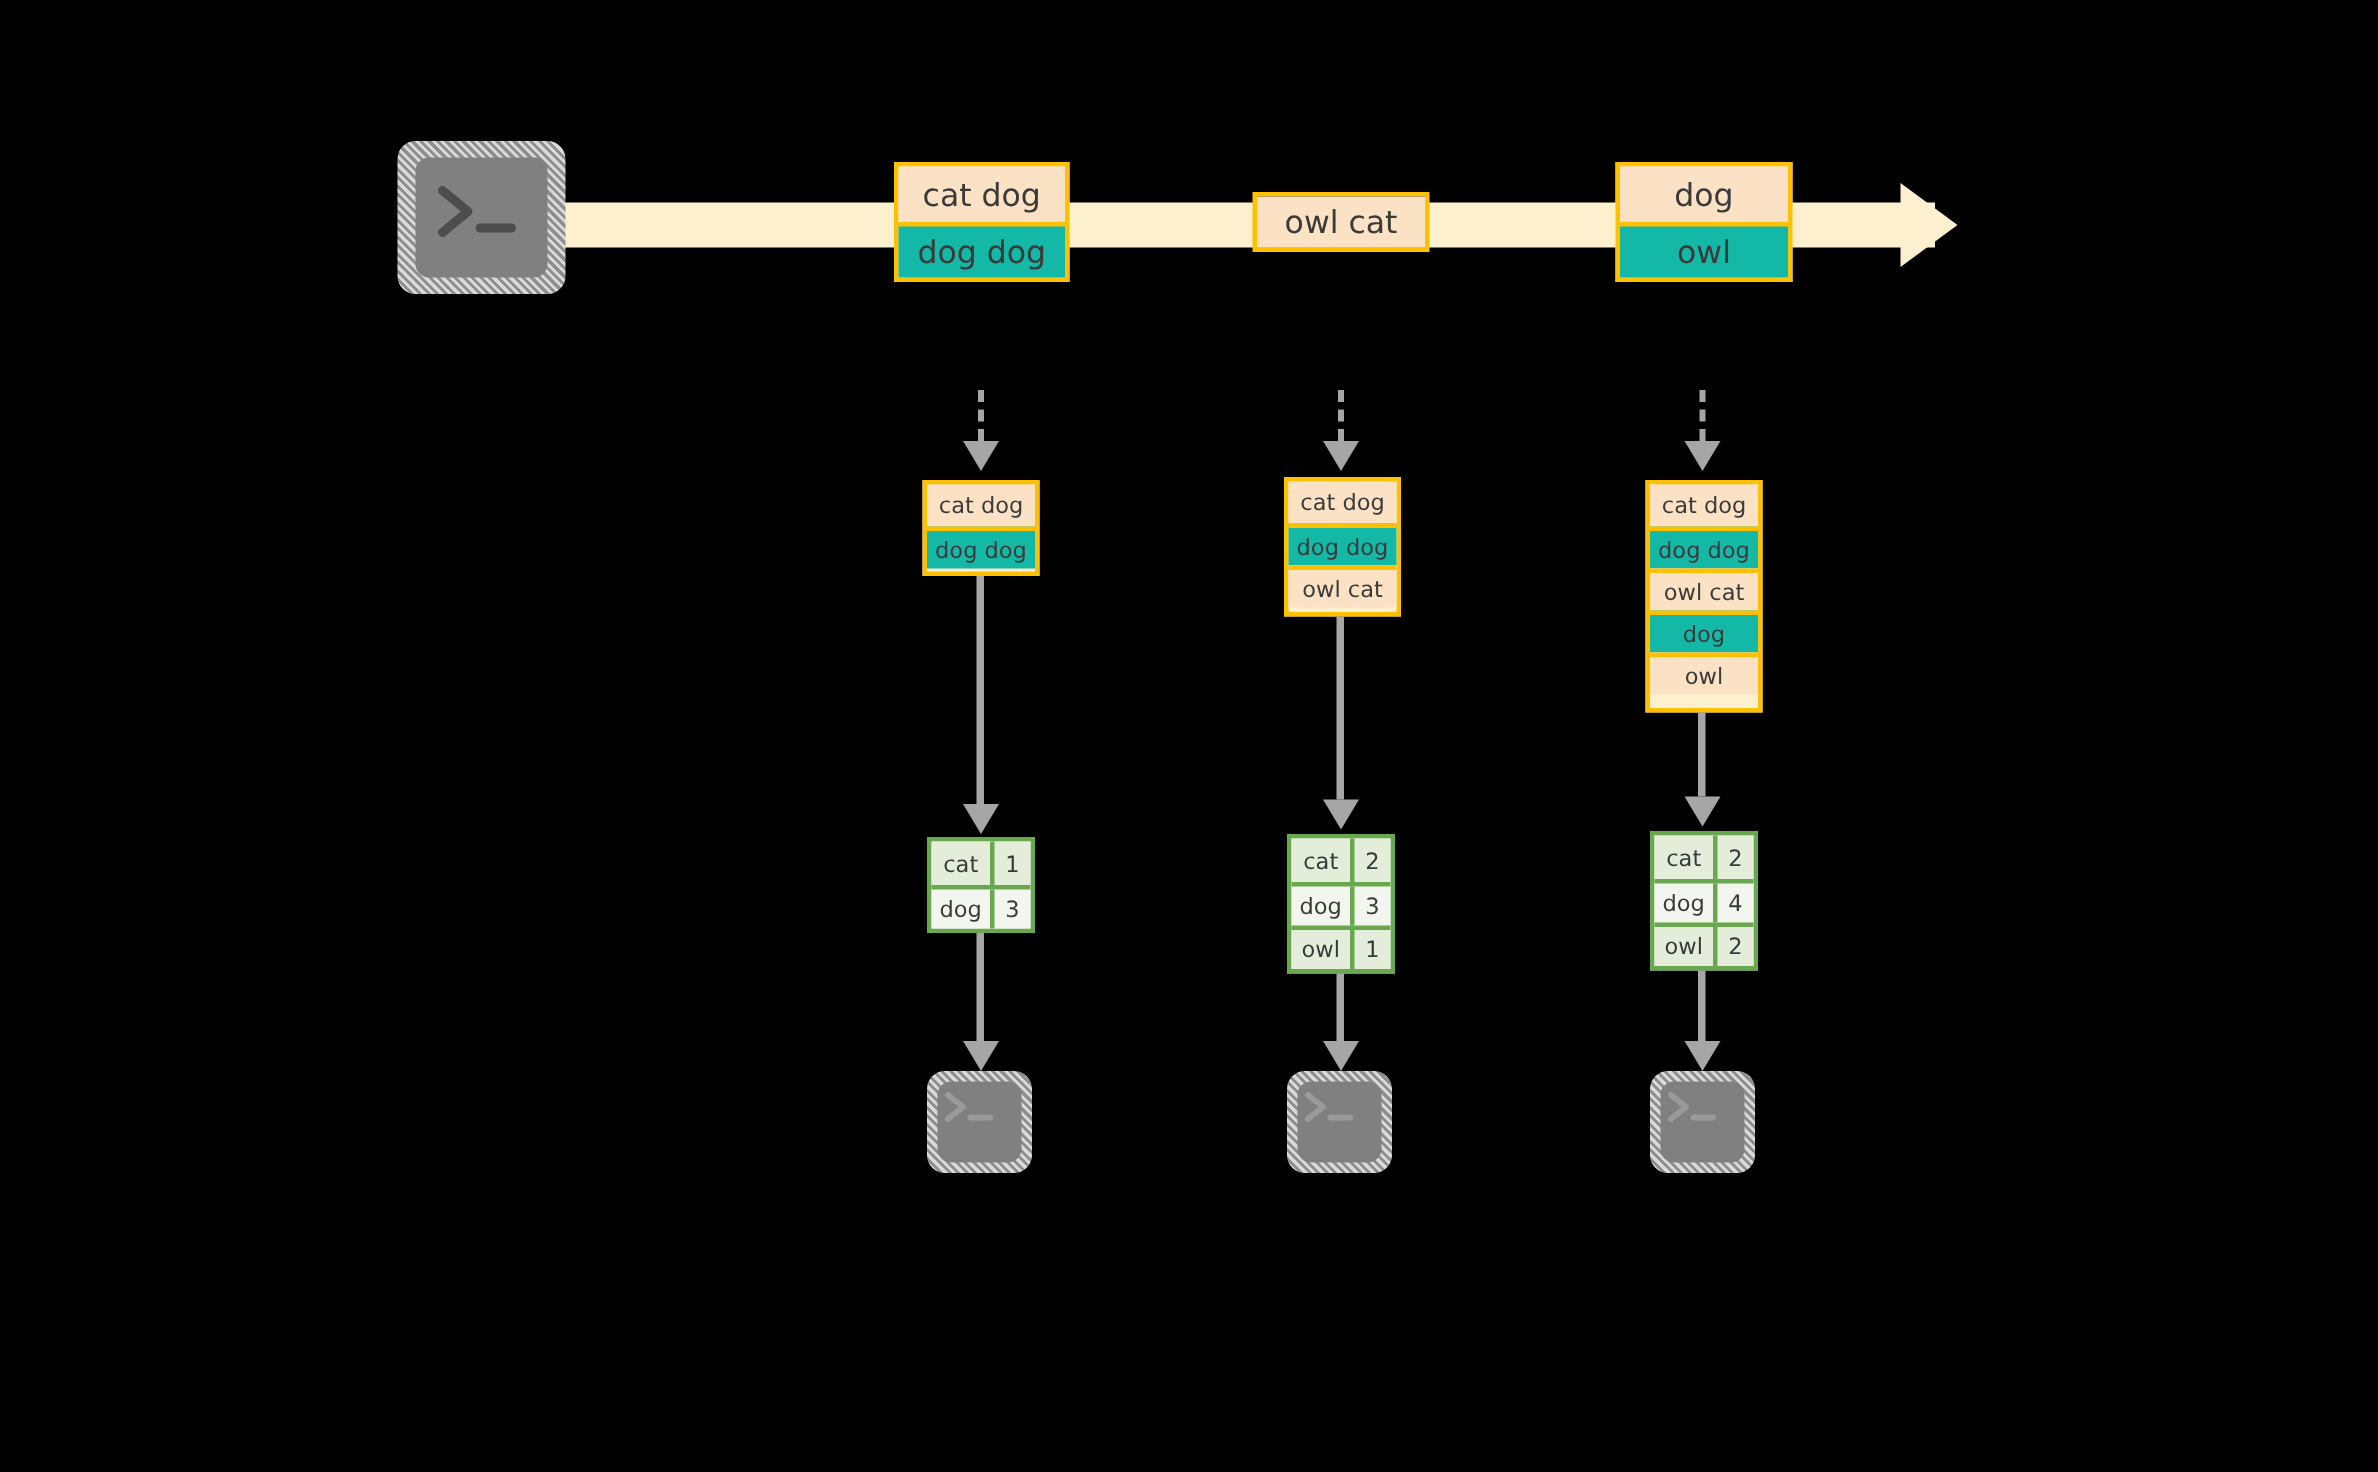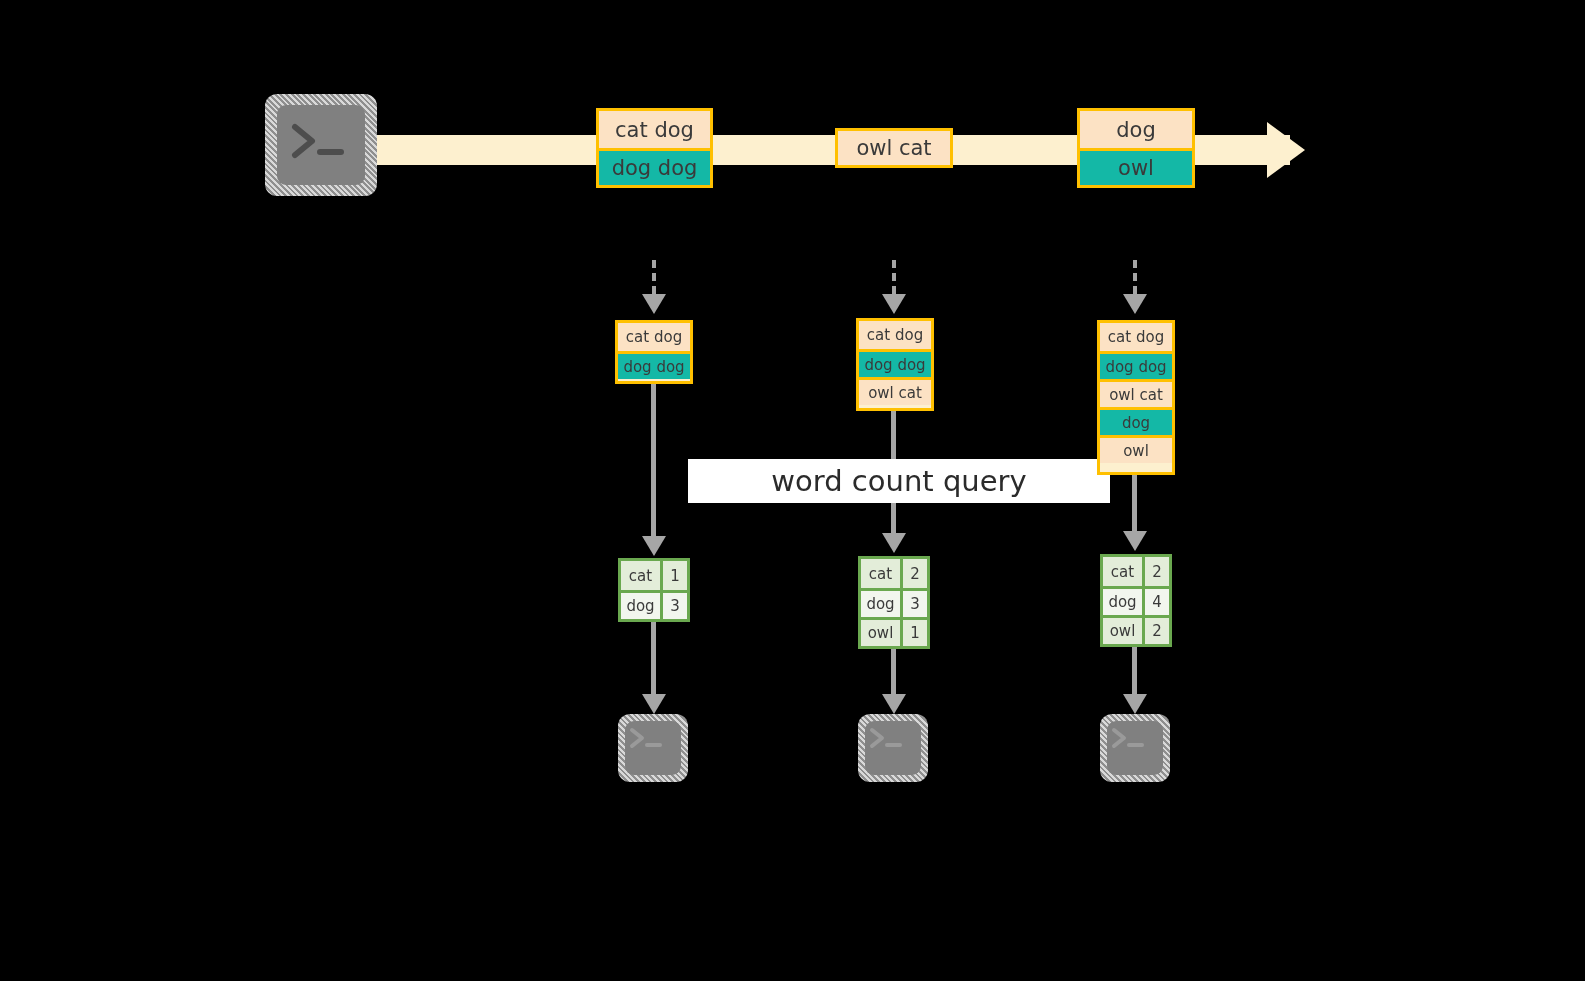--- a/index.html
+++ b/index.html
@@ -188,17 +188,14 @@
 
   <div class="abs term" style="left:1100px;top:714px;width:70px;height:68px;">
     <div class="hatch"></div>
     <div class="face" style="left:7px;top:7px;right:7px;bottom:7px;"></div>
     <svg width="70" height="68" viewBox="0 0 70 68">
       <path d="M14 16 L24 24 L14 32" fill="none" stroke="#9a9a9a" stroke-width="4" stroke-linecap="round" stroke-linejoin="round"></path>
       <path d="M29 31 H42" fill="none" stroke="#9a9a9a" stroke-width="4" stroke-linecap="round"></path>
     </svg>
   </div>
 
-  <div class="abs" id="label-band" style="left:688px;top:459px;width:422px;height:44px;z-index:4;">
-    <span style="font-size:29px;">word count query</span>
-  </div>
 
 </div>
 
 </body></html>

